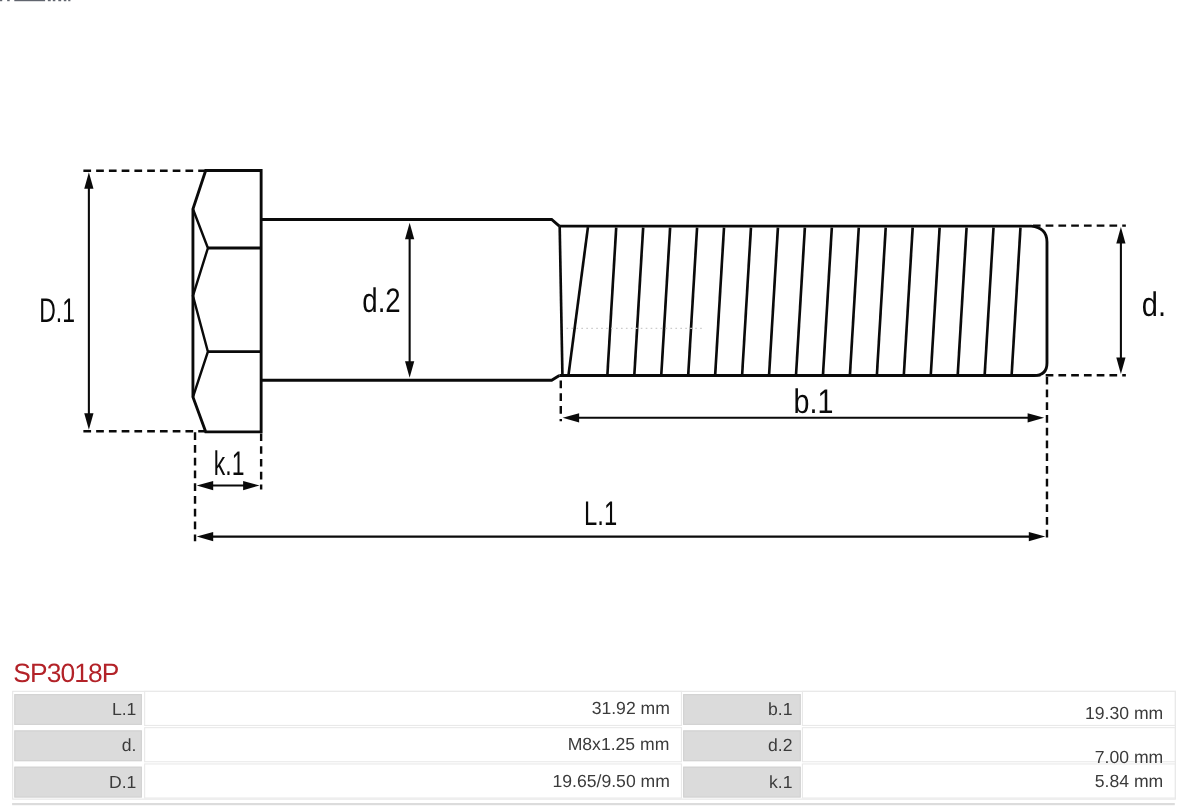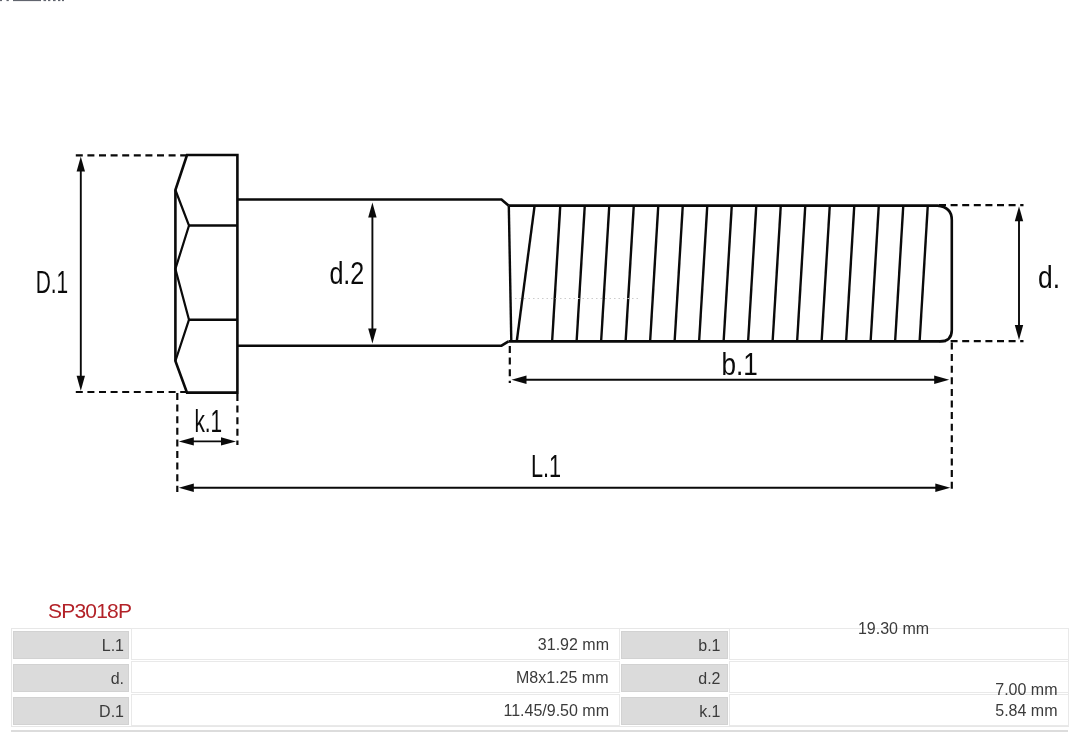--- a/index.html
+++ b/index.html
@@ -120,50 +120,50 @@
 
 <g stroke="#0a0a0a" stroke-width="1.9" fill="#0a0a0a">
 <path d="M190 487.8 L938 487.8"></path>
 <path d="M178.8 487.8 L193.8 483.6 L193.8 492 Z" stroke="none"></path>
 <path d="M950.3 487.8 L935.3 483.6 L935.3 492 Z" stroke="none"></path>
 </g>
 
 <text x="531" y="477.3" font-size="31" fill="#0a0a0a" textLength="30.1" lengthAdjust="spacingAndGlyphs">L.1</text>
 </svg>
 
-<div class="abs" style="left:12px;top:598.5px;font-size:21px;color:#b32228;letter-spacing:-0.8px;margin-left:36px;">SP3018P</div>
+<div class="abs" style="left:12px;top:598.5px;font-size:24px;color:#b32228;letter-spacing:-0.8px;">SP3018P</div>
 
 <div class="abs" style="left:10.5px;top:627.5px;width:1058px;height:99.5px;border:1px solid #e7e7e7;"></div>
 
 <div class="abs" style="left:130.5px;top:628.3px;width:489px;height:32.2px;border:1px solid #e9e9e9;"></div>
 <div class="abs" style="left:728.5px;top:628.3px;width:340px;height:32.2px;border:1px solid #e9e9e9;"></div>
 
 <div class="abs" style="left:130.5px;top:661.3px;width:489px;height:32.2px;border:1px solid #e9e9e9;"></div>
 <div class="abs" style="left:728.5px;top:661.3px;width:340px;height:32.2px;border:1px solid #e9e9e9;"></div>
 
 <div class="abs" style="left:130.5px;top:694.3px;width:489px;height:32.2px;border:1px solid #e9e9e9;"></div>
 <div class="abs" style="left:728.5px;top:694.3px;width:340px;height:32.2px;border:1px solid #e9e9e9;"></div>
 
 <div class="cell" style="left:12.5px;top:630.5px;width:116.5px;height:28px;background:#dbdbdb;border:1px solid #d2d2d2;padding-right:4px;">L.1</div>
 
 <div class="cell" style="left:131.5px;top:630.5px;width:486.5px;height:28px;padding-right:9px;">31.92 mm</div>
 
 <div class="cell" style="left:620.5px;top:630.5px;width:107px;height:28px;background:#dbdbdb;border:1px solid #d2d2d2;padding-right:6px;">b.1</div>
 
-<div class="cell" style="left:729.5px;top:615px;width:338px;height:28px;padding-right:10px;text-align:center;">19.30 mm</div>
+<div class="cell" style="left:729.5px;top:636px;width:338px;height:28px;padding-right:10px;">19.30 mm</div>
 
 <div class="cell" style="left:12.5px;top:663.5px;width:116.5px;height:28px;background:#dbdbdb;border:1px solid #d2d2d2;padding-right:4px;">d.</div>
 
 <div class="cell" style="left:131px;top:663.5px;width:486.5px;height:28px;padding-right:9px;">M8x1.25 mm</div>
 
 <div class="cell" style="left:620.5px;top:663.5px;width:107px;height:28px;background:#dbdbdb;border:1px solid #d2d2d2;padding-right:6px;">d.2</div>
 
 <div class="cell" style="left:729.5px;top:663.5px;width:338px;height:28px;padding-right:10px;margin-top:12px;">7.00 mm</div>
 
 <div class="cell" style="left:12.5px;top:696.5px;width:116.5px;height:28px;background:#dbdbdb;border:1px solid #d2d2d2;padding-right:4px;">D.1</div>
 
-<div class="cell" style="left:131.5px;top:696.5px;width:486.5px;height:28px;padding-right:9px;">11.45/9.50 mm</div>
+<div class="cell" style="left:131.5px;top:696.5px;width:486.5px;height:28px;padding-right:9px;">19.65/9.50 mm</div>
 
 <div class="cell" style="left:620.5px;top:696.5px;width:107px;height:28px;background:#dbdbdb;border:1px solid #d2d2d2;padding-right:6px;">k.1</div>
 
 <div class="cell" style="left:729.5px;top:696.5px;width:338px;height:28px;padding-right:10px;">5.84 mm</div>
 
 <div class="abs" style="left:11px;top:729.5px;width:1057px;height:2.2px;background:#dcdcdc;"></div>
 
 </body></html>

